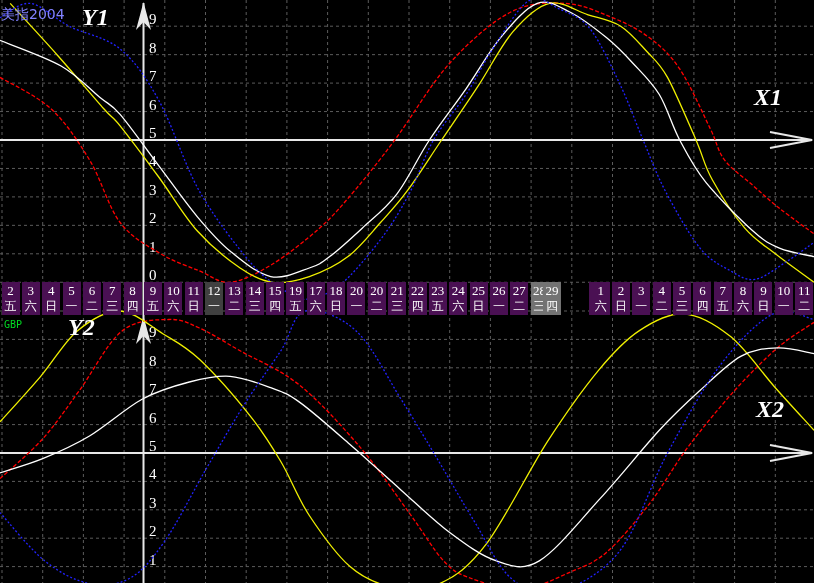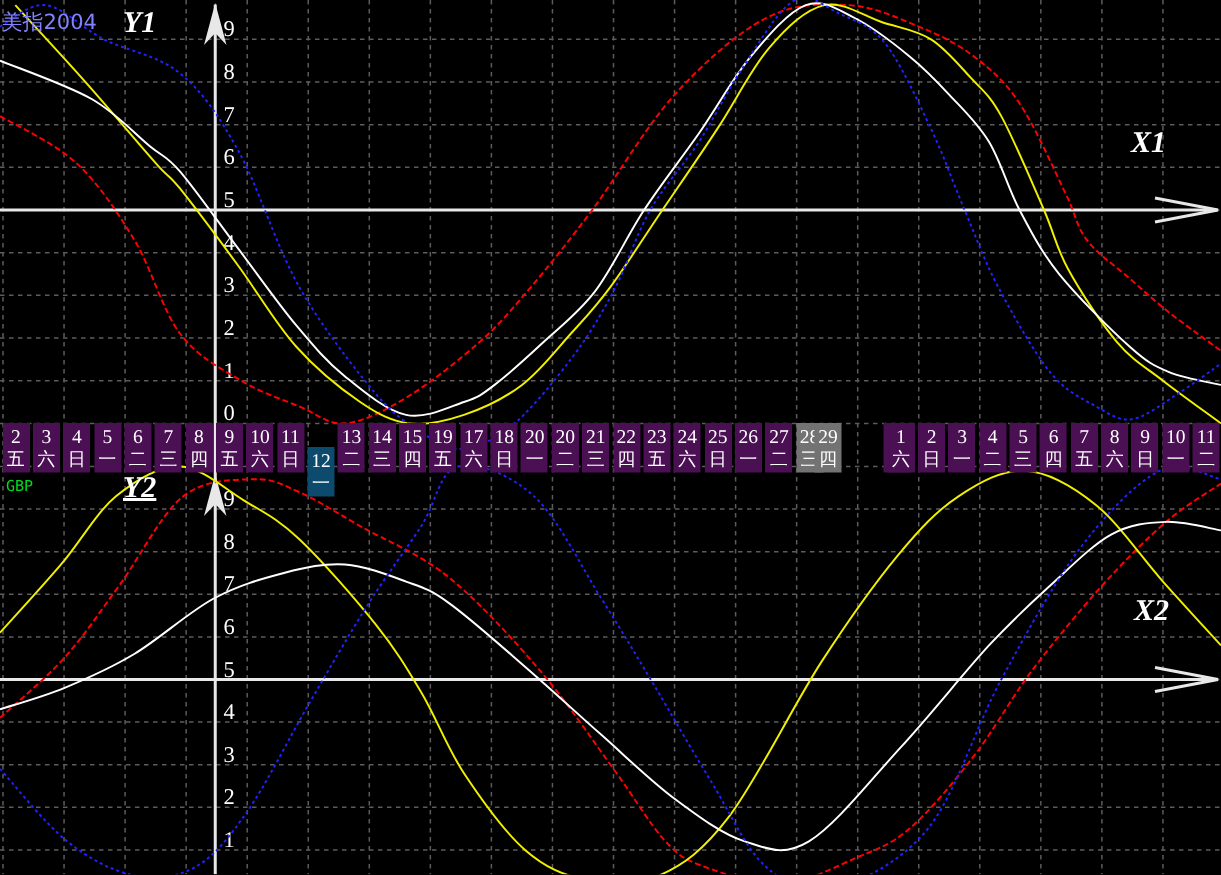--- a/index.html
+++ b/index.html
@@ -1,25 +1,25 @@
 <!DOCTYPE html>
 <html><head>
 <meta charset="utf-8">
 <style>
   html,body{margin:0;padding:0;background:#000;}
   #stage{position:relative;width:814px;height:583px;background:#000;overflow:hidden;
          font-family:"Liberation Sans",sans-serif;}
   #chart{position:absolute;left:0;top:0;}
   .lbl{position:absolute;color:#fff;white-space:nowrap;}
-  .axis-name{font-family:"Liberation Serif",serif;font-style:italic;font-size:20px;font-weight:bold;color:#fff;}
+  .axis-name{font-family:"Liberation Serif",serif;font-style:italic;font-size:24px;font-weight:bold;color:#fff;}
   #instrument-label{left:1px;top:6px;font-size:14px;color:#8282ff;font-family:"DejaVu Sans",sans-serif;}
   #gbp-label{left:4px;top:319px;font-size:10px;color:#00dd22;font-family:"DejaVu Sans Mono",monospace;}
   #y1-label{left:82px;top:4px;}
   #x1-label{left:754px;top:84px;}
-  #y2-label{left:82px;top:314px;text-decoration:underline;}
+  #y2-label{left:68px;top:314px;}
   #x2-label{left:756px;top:396px;}
   #date-strip{position:absolute;left:0;top:282px;width:814px;height:33px;z-index:5;}
   .date-cell{position:absolute;top:0;height:33px;width:18px;background:#4a1053;
              color:#fff;text-align:center;font-family:"Liberation Serif",serif;}
   .date-cell .d{display:block;font-size:13px;line-height:16px;margin-top:1px;}
   .date-cell .w{display:block;font-size:12px;line-height:14px;}
 </style>
 </head>
 <body>
 
@@ -143,21 +143,21 @@
         <span class="w">五</span>
       </div>
       <div class="date-cell" style="left: 164.3px; background: rgb(74, 16, 83);">
         <span class="d">10</span>
         <span class="w">六</span>
       </div>
       <div class="date-cell" style="left: 184.65px; background: rgb(74, 16, 83);">
         <span class="d">11</span>
         <span class="w">日</span>
       </div>
-      <div class="date-cell" style="left: 205px; background: #0c4a6e; margin-top: 16px;">
+      <div class="date-cell" style="left: 205px; background: #404040;">
         <span class="d">12</span>
         <span class="w">一</span>
       </div>
       <div class="date-cell" style="left: 225.35px; background: rgb(74, 16, 83);">
         <span class="d">13</span>
         <span class="w">二</span>
       </div>
       <div class="date-cell" style="left: 245.7px; background: rgb(74, 16, 83);">
         <span class="d">14</span>
         <span class="w">三</span>

